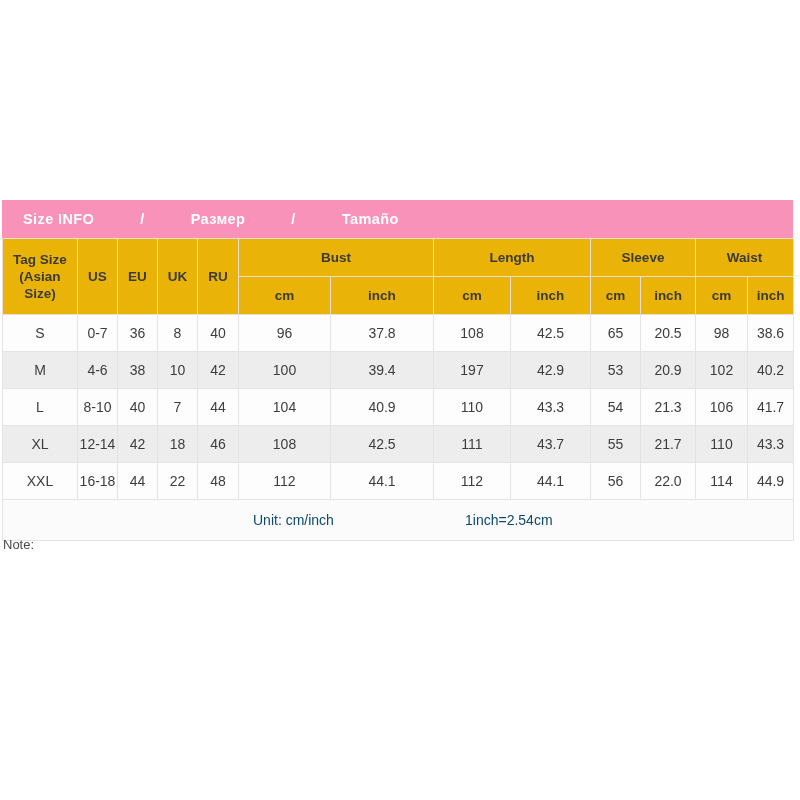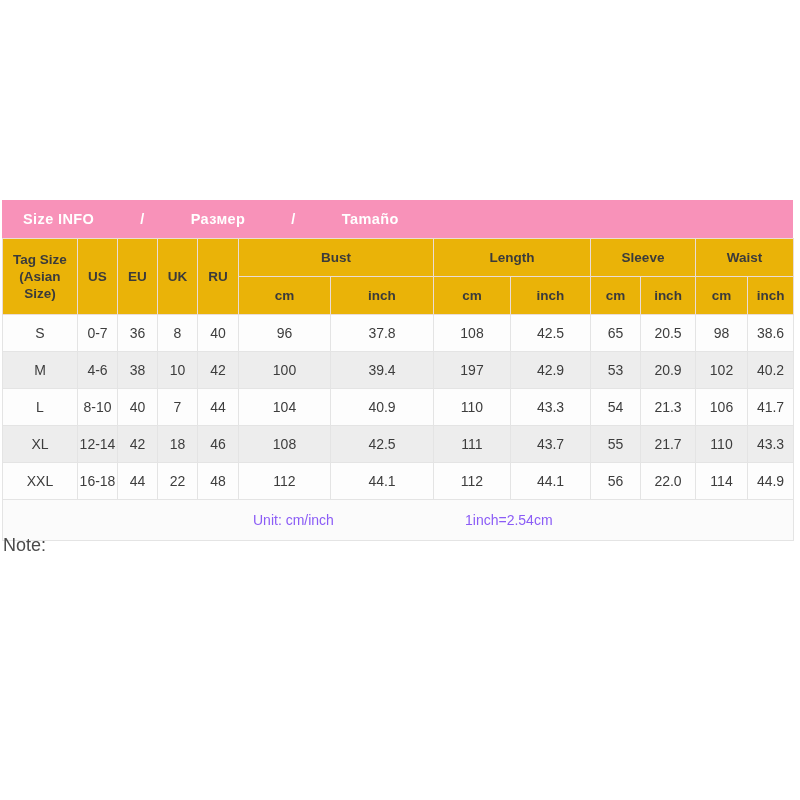--- a/index.html
+++ b/index.html
@@ -61,31 +61,31 @@
   tfoot td.footcell {
     background: #fbfbfb;
     height: 40px;
   }
   .footwrap { position: relative; width: 100%; height: 40px; }
   .footwrap span {
     position: absolute;
     top: 50%;
     transform: translateY(-50%);
     font-size: 14px;
-    color: #8b5cf6;
+    color: #0c4a6e;
     white-space: nowrap;
   }
   .foot-unit { left: 250px; }
   .foot-conv { left: 462px; }
   .note {
     position: absolute;
     top: 537px;
     left: 3px;
     width: 794px;
-    font-size: 18px;
+    font-size: 13px;
     color: #4a4a4a;
     line-height: 16px;
   }
 </style>
 </head>
 <body>
 
 <div class="sheet">
 
   <div class="titlebar">

